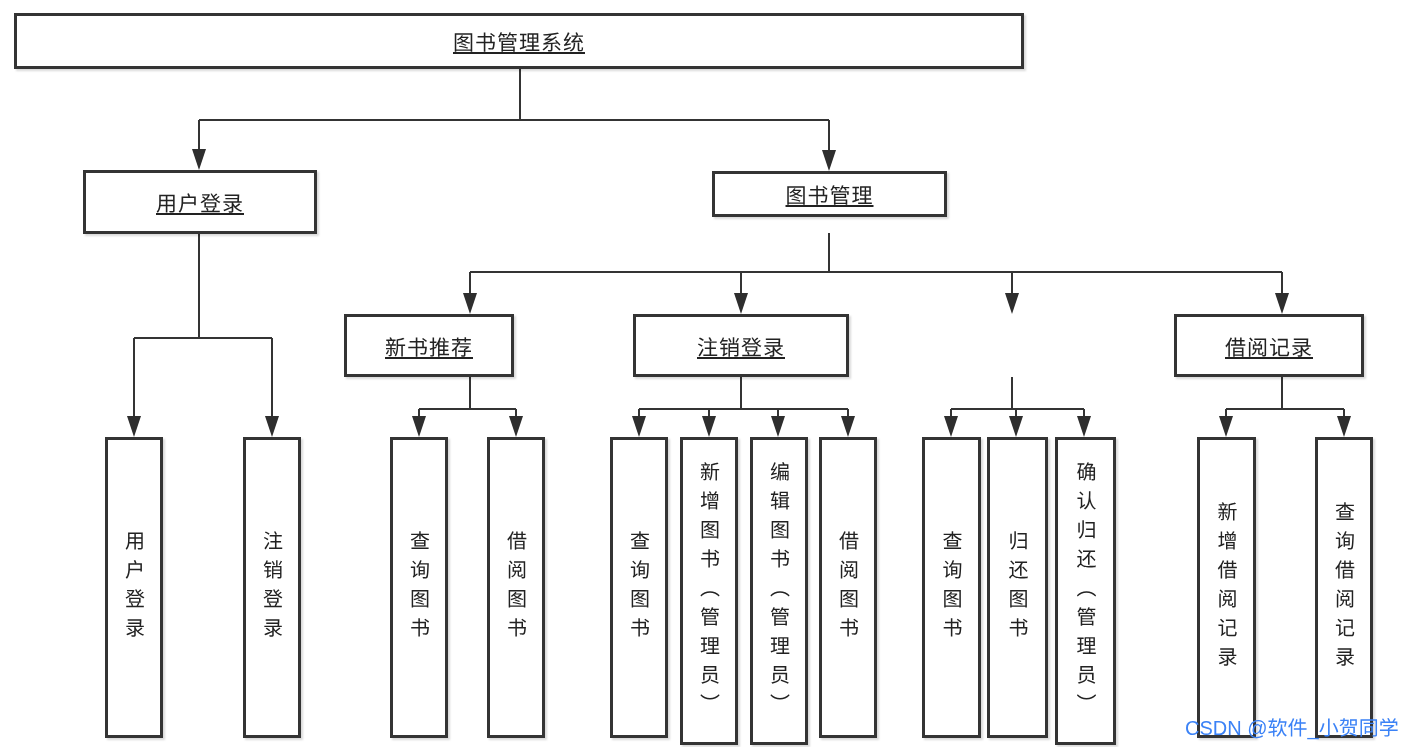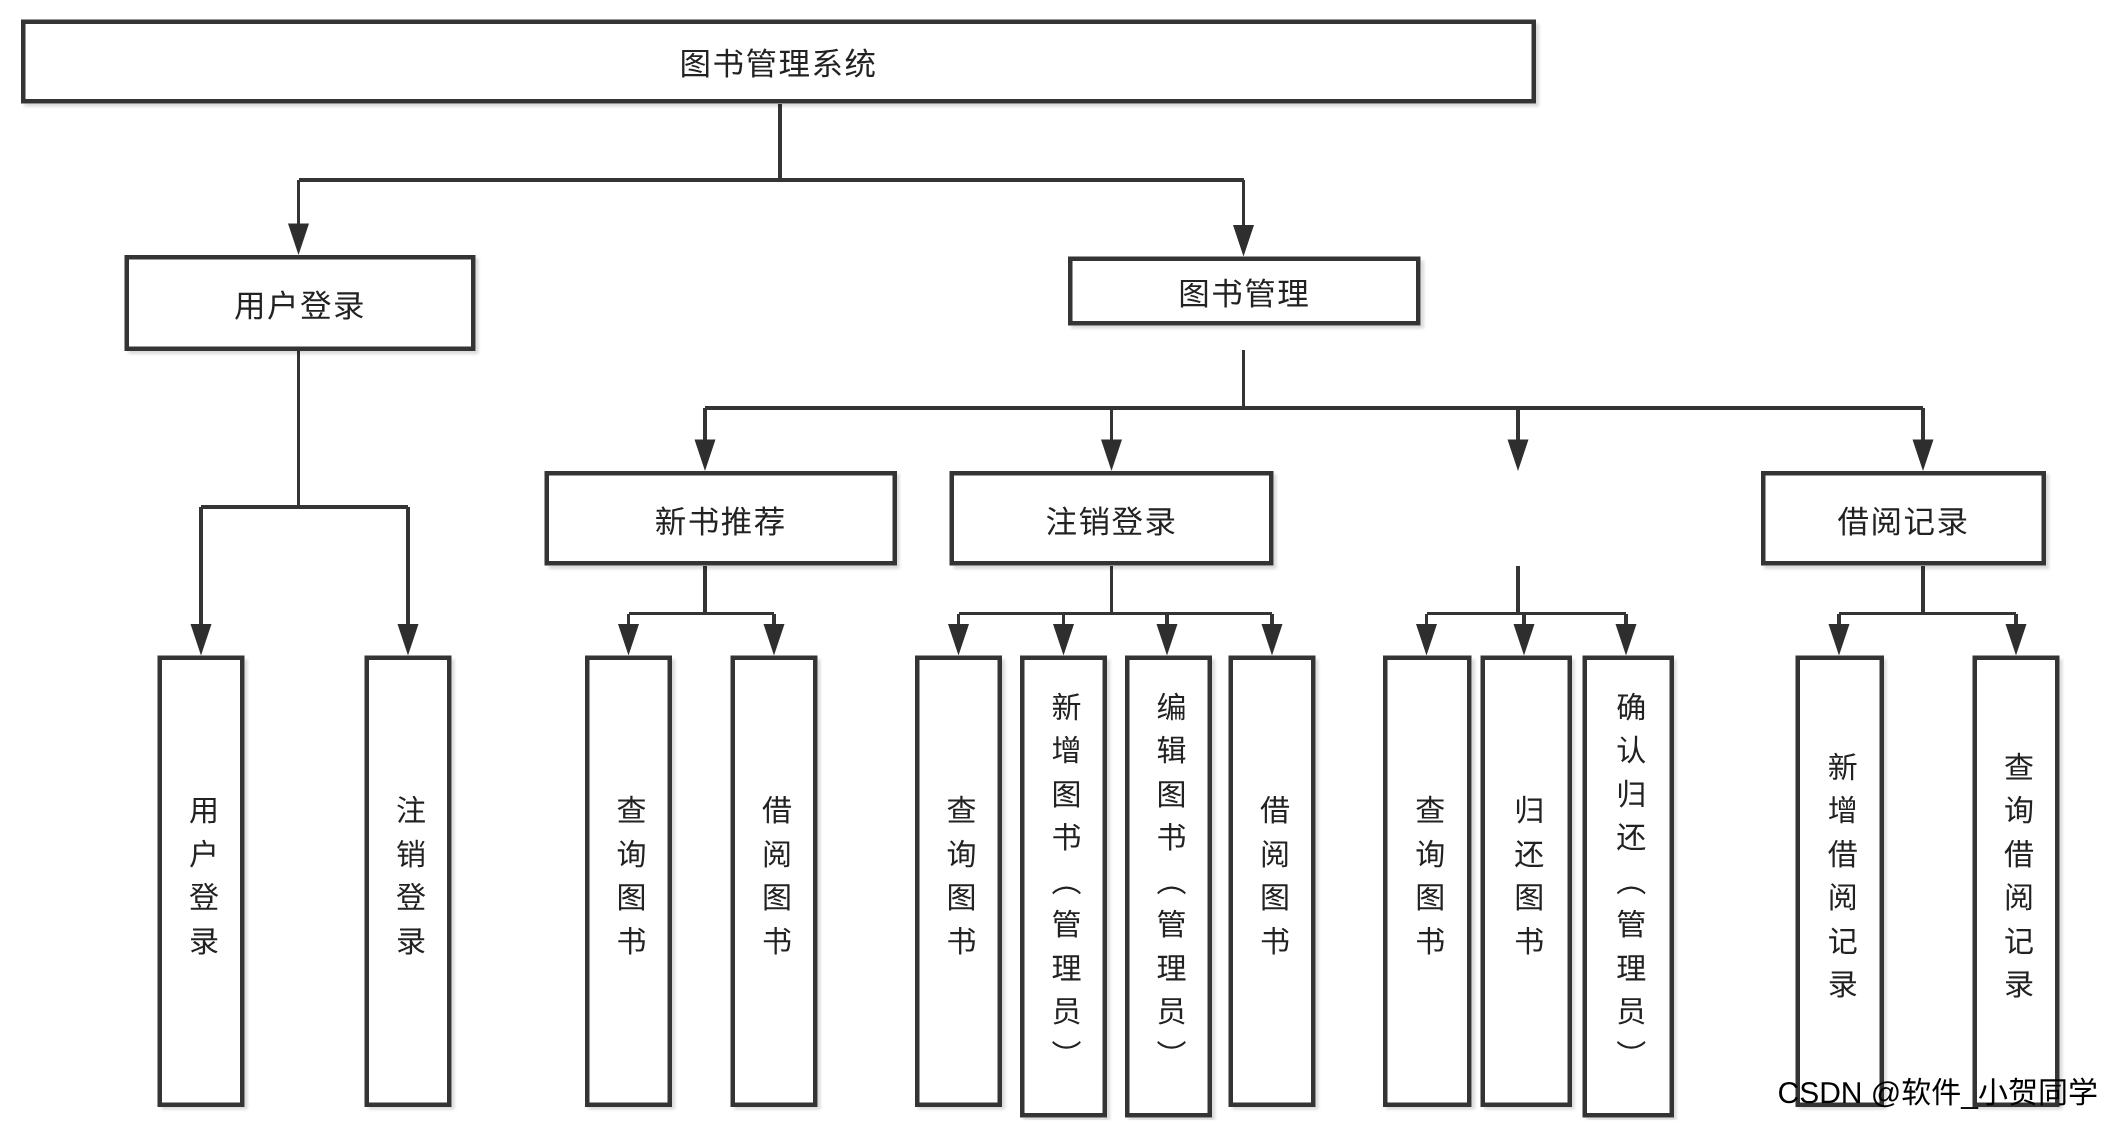--- a/index.html
+++ b/index.html
@@ -17,33 +17,33 @@
   .node{
     position:absolute;
     box-sizing:border-box;
     background:#ffffff;
     border:3px solid #343434;
     box-shadow:2px 2px 2px rgba(0,0,0,0.15);
     display:flex;align-items:center;justify-content:center;
     z-index:1;
   }
   .node .label{white-space:nowrap;}
-  .h .label{font-size:21px;letter-spacing:1px;}
+  .h .label{font-size:21px;letter-spacing:1px;text-decoration:underline;}
   .v .label{
     writing-mode:vertical-rl;
     text-orientation:mixed;
     font-size:20px;
     letter-spacing:9px;
   }
   .watermark{
     position:absolute;
     left:1185px;top:712px;
     z-index:2;
     font-size:20px;
-    color:#000000;
+    color:#3b82f6;
     white-space:nowrap;
   }
 </style>
 </head>
 <body>
 
 <div class="stage">
 
   <svg class="wires" width="1405" height="747" viewBox="0 0 1405 747" aria-hidden="true">
 
@@ -83,21 +83,21 @@
     <span class="label">图书管理系统</span>
   </div>
 
   <div class="node h" style="left:83px;top:170px;width:234px;height:64px">
     <span class="label">用户登录</span>
   </div>
   <div class="node h" style="left:712px;top:171px;width:235px;height:46px">
     <span class="label">图书管理</span>
   </div>
 
-  <div class="node h" style="left:363px;top:314px;width:235px;height:63px">
+  <div class="node h" style="left:344px;top:314px;width:170px;height:63px">
     <span class="label">新书推荐</span>
   </div>
   <div class="node h" style="left:633px;top:314px;width:216px;height:63px">
     <span class="label">注销登录</span>
   </div>
   <div class="node h" style="left:1174px;top:314px;width:190px;height:63px">
     <span class="label">借阅记录</span>
   </div>
 
   <div class="node v" style="left:105px;top:437px;width:58px;height:301px">

